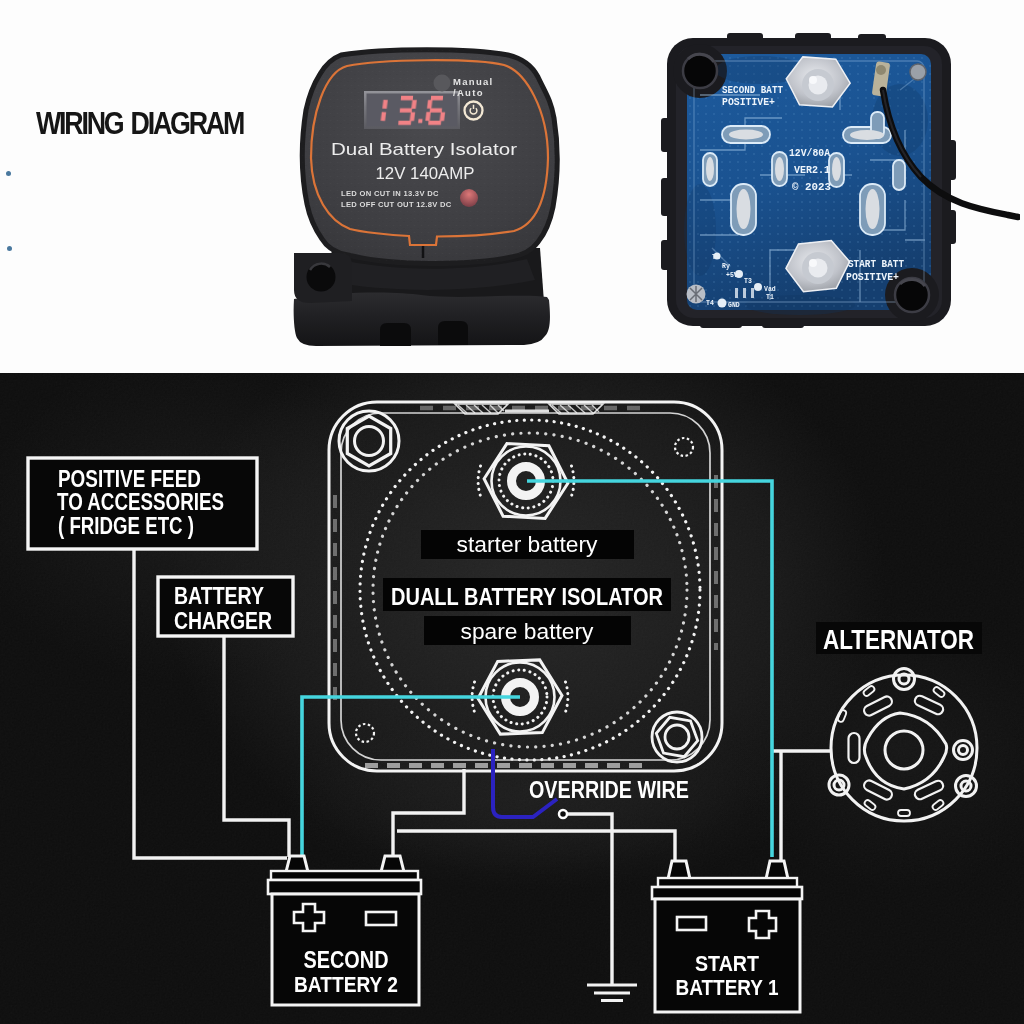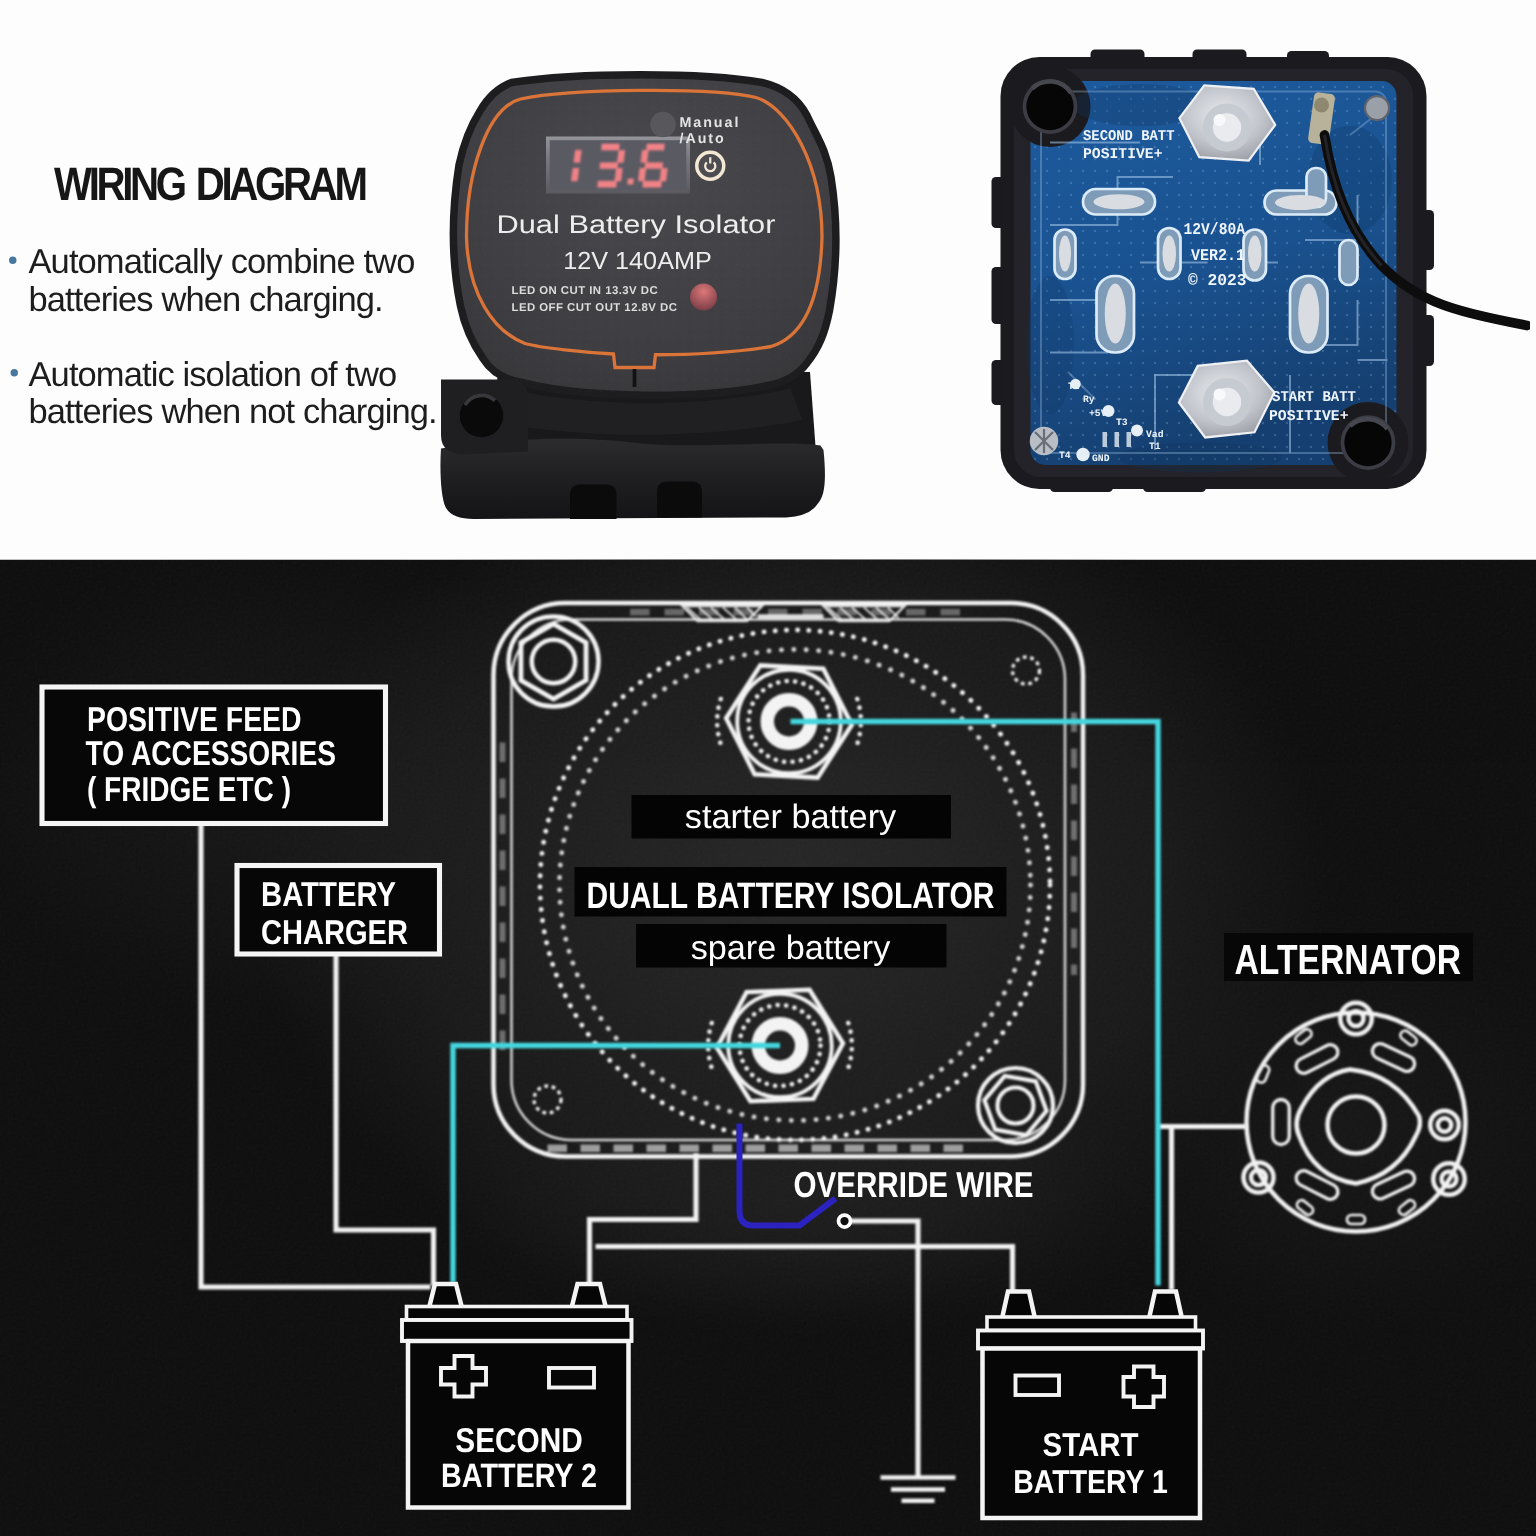--- a/index.html
+++ b/index.html
@@ -6,23 +6,21 @@
 #page{position:relative;width:1024px;height:1024px;overflow:hidden;background:#fdfdfd;font-family:"Liberation Sans",sans-serif}
 #wiringTitle{position:absolute;left:36px;top:106px;font-size:29px;font-weight:bold;color:#161616;letter-spacing:-2.4px;word-spacing:3px;transform:scale(0.925,1.08);transform-origin:left top}
 .bullet{position:absolute;color:#1d1d1d;font-size:23px;line-height:24.5px;letter-spacing:-0.6px}
 .dot{position:absolute;width:5px;height:5px;border-radius:50%;background:#49789e}
 </style>
 </head>
 <body>
 <div id="page">
   <div id="wiringTitle">WIRING DIAGRAM</div>
   <div class="dot" style="left:6px;top:171px"></div>
-  <div class="bullet" style="left:19px;top:162px">Automatically combine two<br>batteries when charging.</div>
   <div class="dot" style="left:7px;top:246px"></div>
-  <div class="bullet" style="left:19px;top:237px">Automatic isolation of two<br>batteries when not charging.</div>
   <svg style="position:absolute;left:278px;top:40px" width="304" height="320" viewBox="278 40 304 320">
     <defs>
       <radialGradient id="plateG" cx="0.5" cy="0.32" r="0.85">
         <stop offset="0" stop-color="#4a4a4e"></stop>
         <stop offset="0.65" stop-color="#3e3e42"></stop>
         <stop offset="1" stop-color="#333336"></stop>
       </radialGradient>
       <linearGradient id="skirtG" x1="0" y1="0" x2="0" y2="1">
         <stop offset="0" stop-color="#2c2c2f"></stop>
         <stop offset="0.45" stop-color="#202023"></stop>

